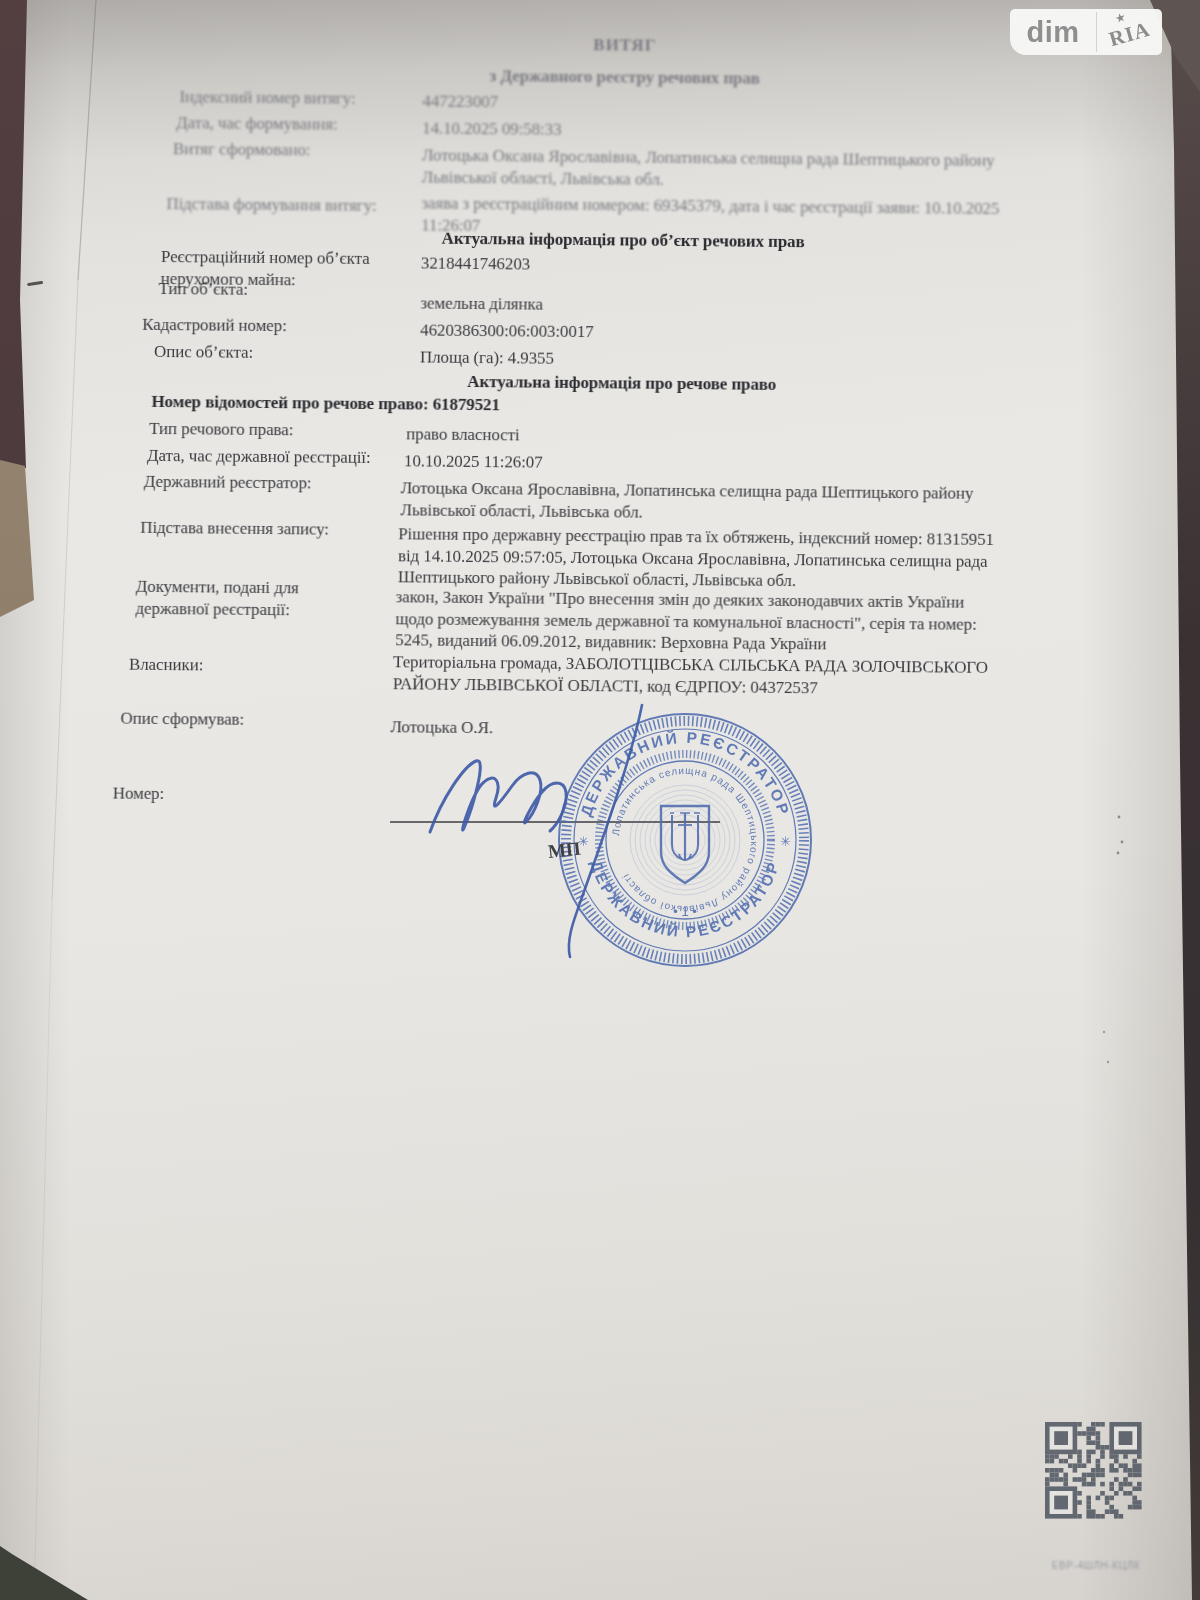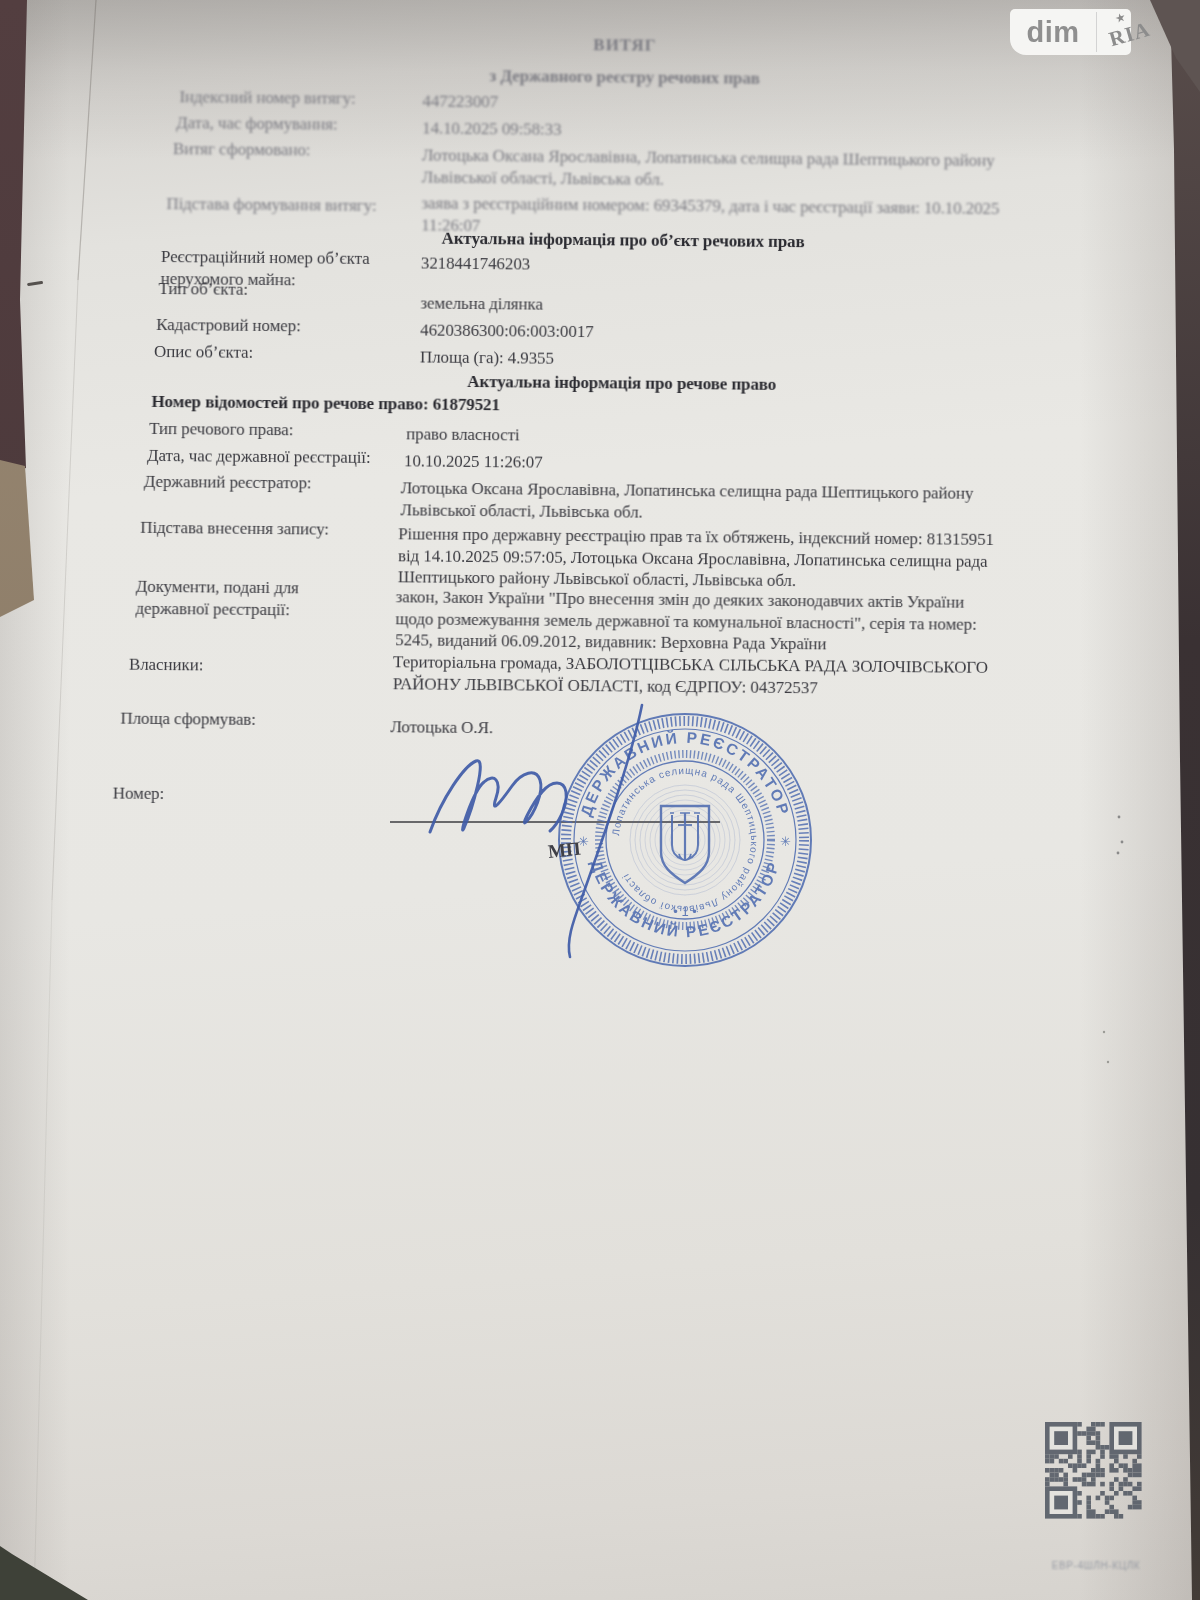--- a/index.html
+++ b/index.html
@@ -21,21 +21,21 @@
   .soft{filter:blur(.35px);}
   .blur-top .lbl,.blur-top .val,.blur-top .hdg{color:#7b7b82;}
   .blur-top{filter:blur(1.15px);}
   .title{font-weight:bold;letter-spacing:1px;}
   .sigline{position:absolute;left:390px;top:821px;width:330px;height:2px;background:#3d3d42;opacity:.75;z-index:3;}
   .stamp{position:absolute;left:545px;top:700px;z-index:4;opacity:.88;filter:blur(.35px);}
   .signature{position:absolute;left:380px;top:660px;z-index:5;}
   .qr{position:absolute;left:1042px;top:1419px;z-index:3;filter:blur(.5px);opacity:.85;}
   .qr-caption{position:absolute;left:1038px;top:1560px;width:116px;text-align:center;z-index:3;
     font-family:"Liberation Sans",sans-serif;font-size:10px;letter-spacing:.6px;color:#989ca4;filter:blur(.8px);}
-  .badge{position:absolute;left:1010px;top:9px;width:121px;height:46px;z-index:9;
+  .badge{position:absolute;left:1010px;top:9px;width:152px;height:46px;z-index:9;
     background:rgba(247,247,245,.97);border-radius:5px 5px 5px 16px;display:flex;align-items:center;
     font-family:"Liberation Sans",sans-serif;}
   .badge .dim{flex:0 0 86px;text-align:center;font-size:29px;font-weight:600;color:#8f8f8f;letter-spacing:.5px;line-height:1;}
   .badge .sep{width:1px;height:40px;background:#d3d3d3;}
   .badge .ria-wrap{flex:1;position:relative;height:100%;}
   .badge .ria{position:absolute;left:12px;top:13px;font-family:"Liberation Serif",serif;font-weight:bold;
     font-size:21px;color:#8c8c8c;transform:rotate(-16deg);letter-spacing:1px;}
   .badge .star{position:absolute;left:18px;top:2px;font-size:12px;color:#8c8c8c;transform:rotate(-16deg);}
   .edge{position:absolute;inset:0;z-index:6;pointer-events:none;}
   .edge-left{background:linear-gradient(180deg,#533e40 0%,#483739 60%,#423335 100%);
@@ -88,21 +88,21 @@
 
   <div class="hdg" style="left:140px;top:225px;width:960px;">Актуальна інформація про об’єкт речових прав</div>
 
   <div class="lbl soft" style="left:158px;top:246px;width:260px;">Реєстраційний номер об’єкта
 нерухомого майна:</div>
   <div class="val soft" style="left:418px;top:250px;width:620px;">3218441746203</div>
 
   <div class="lbl soft" style="left:156px;top:278px;">Тип об’єкта:</div>
   <div class="val soft" style="left:418px;top:290px;width:620px;">земельна ділянка</div>
 
-  <div class="lbl soft" style="left:154px;top:314px;">Кадастровий номер:</div>
+  <div class="lbl soft" style="left:140px;top:314px;">Кадастровий номер:</div>
   <div class="val soft" style="left:418px;top:317px;width:620px;">4620386300:06:003:0017</div>
 
   <div class="lbl soft" style="left:152px;top:341px;text-align:center;">Опис об’єкта:</div>
   <div class="val soft" style="left:418px;top:344px;width:620px;">Площа (га): 4.9355</div>
 
   <div class="hdg" style="left:140px;top:368px;width:960px;">Актуальна інформація про речове право</div>
   <div class="lbl boldline" style="left:150px;top:391px;">Номер відомостей про речове право: 61879521</div>
 
   <div class="lbl soft" style="left:148px;top:418px;text-align:center;">Тип речового права:</div>
   <div class="val soft" style="left:405px;top:421px;width:620px;">право власності</div>
@@ -122,21 +122,21 @@
   <div class="lbl soft" style="left:136px;top:576px;width:240px;">Документи, подані для
 державної реєстрації:</div>
   <div class="val soft" style="left:396px;top:584px;width:665px;">закон, Закон України "Про внесення змін до деяких законодавчих актів України
 щодо розмежування земель державної та комунальної власності", серія та номер:
 5245, виданий 06.09.2012, видавник: Верховна Рада України</div>
 
   <div class="lbl soft" style="left:130px;top:638px;margin-top:16px;">Власники:</div>
   <div class="val soft" style="left:394px;top:649px;width:680px;">Територіальна громада, ЗАБОЛОТЦІВСЬКА СІЛЬСЬКА РАДА ЗОЛОЧІВСЬКОГО
 РАЙОНУ ЛЬВІВСЬКОЇ ОБЛАСТІ, код ЄДРПОУ: 04372537</div>
 
-  <div class="lbl soft" style="left:122px;top:708px;">Площа сформував:</div>
+  <div class="lbl soft" style="left:122px;top:708px;">Опис сформував:</div>
   <div class="val soft" style="left:392px;top:714px;width:400px;">Лотоцька О.Я.</div>
 
   <div class="lbl soft" style="left:115px;top:783px;">Номер:</div>
 </div>
 
 <div class="sigline"></div>
 
 <svg class="stamp" width="280" height="280" viewBox="0 0 280 280">
   <g stroke="#4e6cb0" fill="none">
     <circle cx="140" cy="140" r="126" stroke-width="2"></circle>

